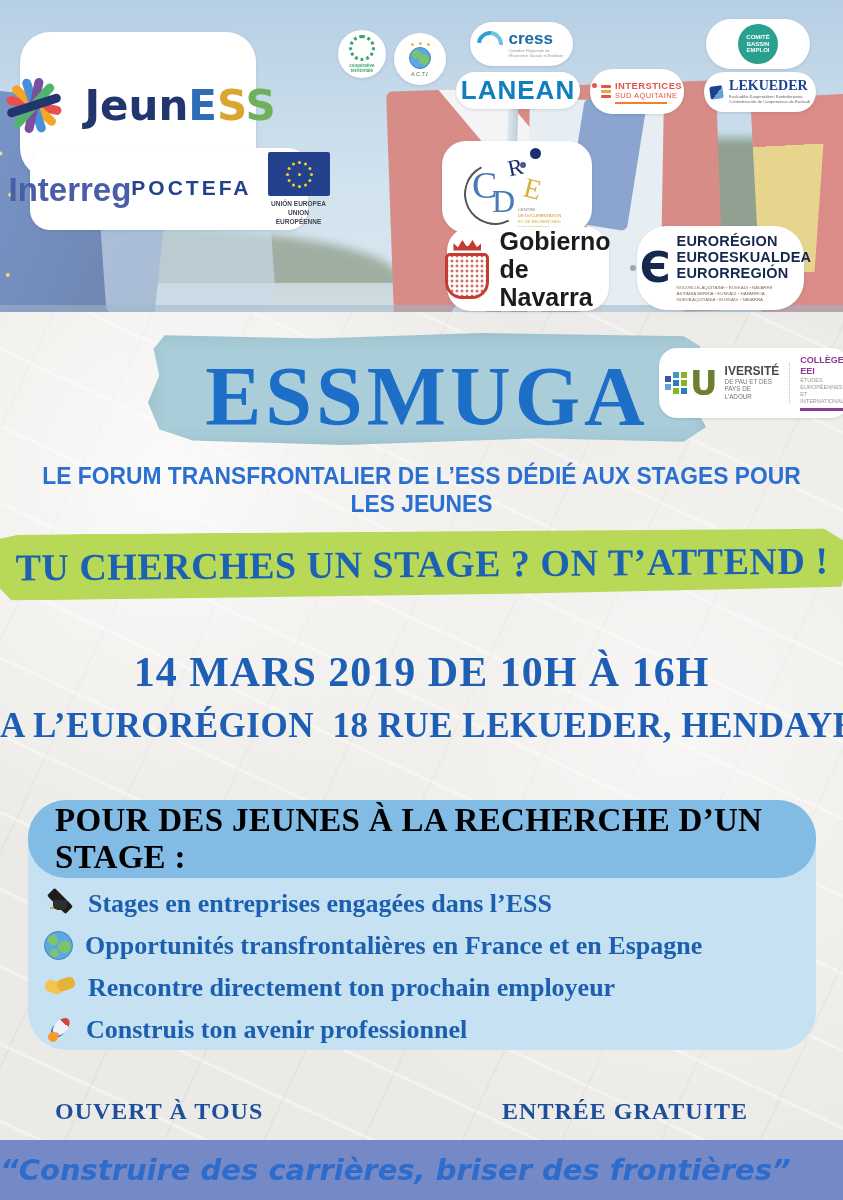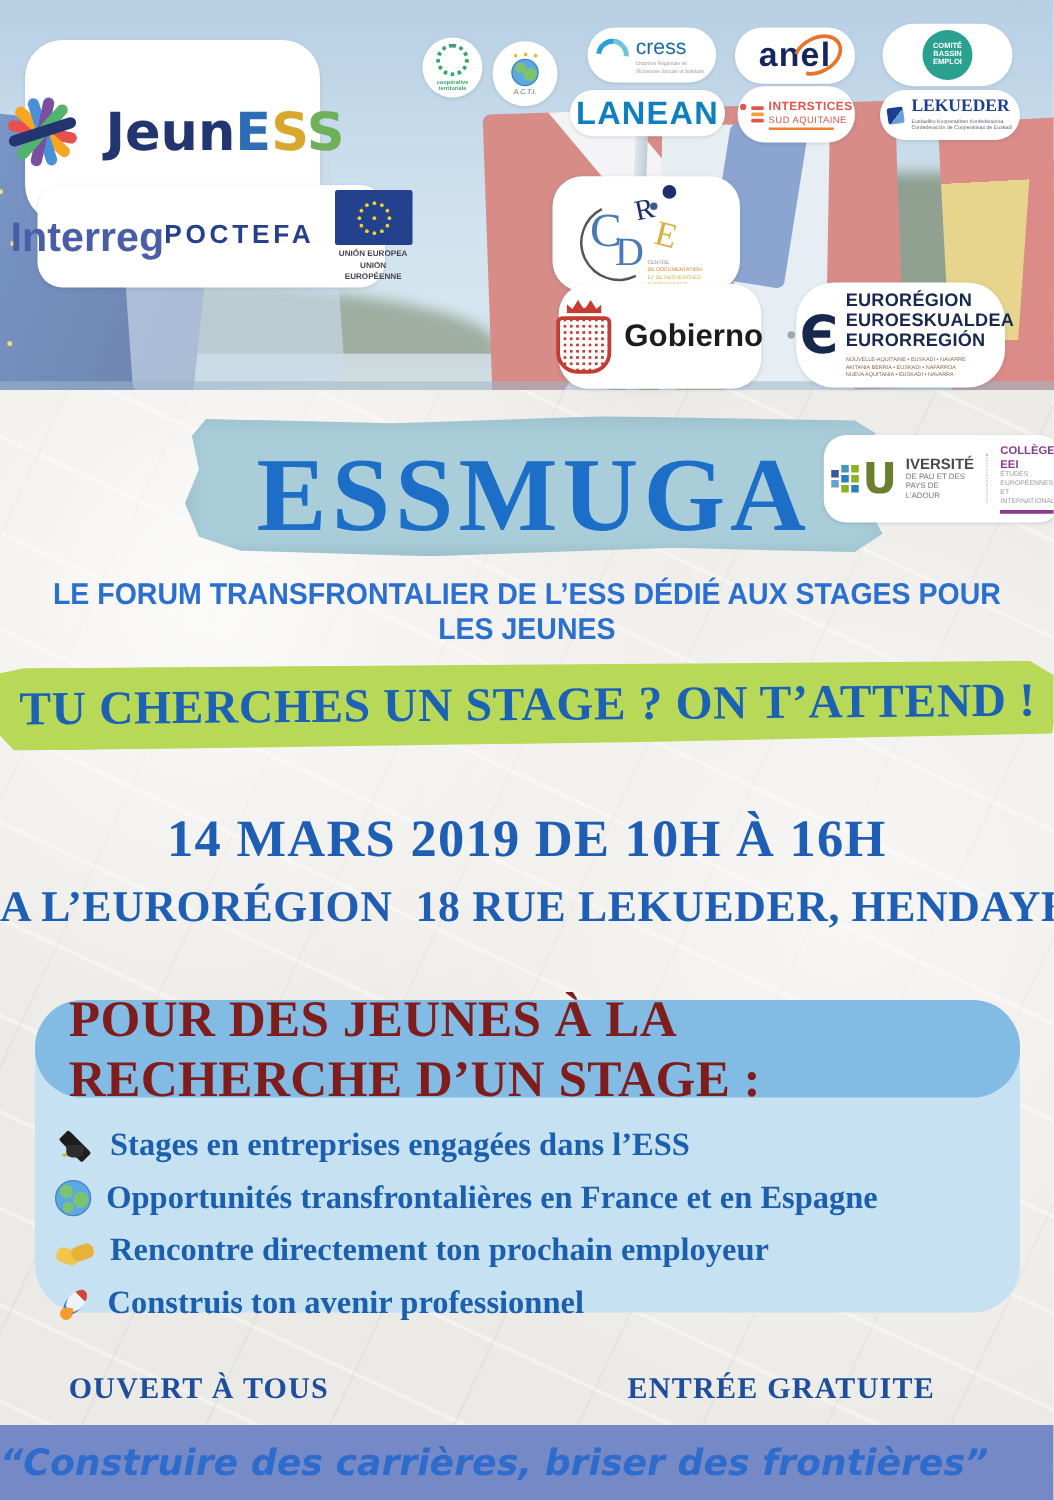--- a/index.html
+++ b/index.html
@@ -77,21 +77,21 @@
     box-shadow:-8px 1px 0 #d8c23a,8px 1px 0 #d8c23a;margin-bottom:2px}
   .mini-globe{width:20px;height:20px;border-radius:50%;border:1px solid #4683b8;
     background:radial-gradient(circle at 32% 32%,#7cc36f 0 4px,rgba(0,0,0,0) 4.5px),
       radial-gradient(circle at 70% 58%,#7cc36f 0 5px,rgba(0,0,0,0) 5.5px),#5ba8e2}
   .acti-label{font-size:5.5px;color:#4a7a4a;font-style:italic;margin-top:2px}
 
   .pill{display:flex;align-items:center;justify-content:center;gap:6px}
   .cress{left:470px;top:22px;width:103px;height:44px;border-radius:22px}
   .cress-swirl{width:18px;height:18px;border-radius:50%;border:4px solid rgba(0,0,0,0);
     border-top-color:#2a9fd8;border-right-color:#6cc4e0;transform:rotate(-40deg);flex:0 0 18px}
-  .cress-name{font-size:17px;font-weight:normal;color:#1a6aa8;line-height:1}
+  .cress-name{font-size:17px;font-weight:bold;color:#1a6aa8;line-height:1}
   .cress-tag{font-size:4px;color:#999;line-height:1.3;width:58px}
   .anel{left:588px;top:22px;width:96px;height:45px;border-radius:22px}
   .anel-wrap{position:relative}
   .anel-name{font-size:27px;font-weight:bold;color:#15265c;letter-spacing:1px}
   .anel-swoosh{position:absolute;right:-10px;top:0;width:36px;height:24px;border:3px solid #e8732a;
     border-radius:50%;border-left-color:rgba(0,0,0,0);transform:rotate(-28deg)}
   .comite{left:706px;top:19px;width:104px;height:50px;border-radius:25px;flex-direction:column}
   .comite-circle{width:40px;height:40px;border-radius:50%;background:#2aa08e;color:#fff;
     display:flex;flex-direction:column;align-items:center;justify-content:center;
     font-size:6px;font-weight:bold;line-height:1.15;text-align:center}
@@ -188,23 +188,23 @@
   .dateline{position:absolute;left:0;top:648px;width:843px;text-align:center;
     font-family:"Liberation Serif",serif;font-weight:bold;font-size:42px;color:#1e5fb5;letter-spacing:1px}
   .venueline{position:absolute;left:0;top:706px;width:843px;text-align:center;
     font-family:"Liberation Serif",serif;font-weight:bold;font-size:35px;color:#1e5fb5;letter-spacing:.5px;white-space:pre}
 
   
   .bluebox{position:absolute;left:28px;top:800px;width:788px;height:250px;border-radius:38px;
     background:#c6e1f2;z-index:4}
   .bluebox-head{height:78px;border-radius:38px;background:#82bbe4;display:flex;align-items:center;
     padding-left:27px;box-sizing:border-box}
-  .bluebox-title{font-family:"Liberation Serif",serif;font-weight:bold;font-size:41px;color:#7f1d1d;letter-spacing:.3px}
+  .bluebox-title{font-family:"Liberation Serif",serif;font-weight:bold;font-size:33px;color:#000000;letter-spacing:.3px}
   .items{padding:11px 18px 0 16px}
-  .item{display:flex;align-items:flex-end;gap:12px;height:42px}
+  .item{display:flex;align-items:flex-start;gap:12px;height:42px}
   .item-text{font-family:"Liberation Serif",serif;font-weight:bold;font-size:26px;color:#1b5fae}
   .grad-icon{position:relative;width:32px;height:26px;flex:0 0 32px}
   .grad-icon::before{content:"";position:absolute;left:3px;top:-1px;width:26px;height:26px;background:#1d1d1d;
     transform:rotate(45deg) scale(1,.42);border-radius:3px}
   .grad-icon::after{content:"";position:absolute;left:9px;top:11px;width:14px;height:10px;background:#2e2e2e;
     border-radius:0 0 5px 5px;box-shadow:-7px 3px 0 -4px #d8a43a}
   .globe-icon{width:27px;height:27px;border-radius:50%;flex:0 0 27px;border:1px solid #4683b8;
     background:radial-gradient(circle at 30% 30%,#7cc36f 0 5px,rgba(0,0,0,0) 5.5px),
       radial-gradient(circle at 72% 55%,#7cc36f 0 6px,rgba(0,0,0,0) 6.5px),
       radial-gradient(circle at 35% 78%,#7cc36f 0 4px,rgba(0,0,0,0) 4.5px),#5ba8e2}
@@ -273,26 +273,20 @@
   </div>
 
   <div class="card pill cress">
     <span class="cress-swirl"></span>
     <span>
       <span class="cress-name">cress</span>
       <div class="cress-tag">Chambre Régionale de l’Économie Sociale et Solidaire</div>
     </span>
   </div>
 
-  <div class="card pill anel">
-    <span class="anel-wrap">
-      <span class="anel-name">anel</span>
-      <span class="anel-swoosh"></span>
-    </span>
-  </div>
 
   <div class="card pill comite">
     <span class="comite-circle">
       <span>COMITÉ</span>
       <span>BASSIN</span>
       <span>EMPLOI</span>
     </span>
   </div>
 
   <div class="card pill lanean">
@@ -351,20 +345,21 @@
     </div>
   </div>
 
   <div class="card navarra">
     <span class="nav-shield">
       <span class="nav-crown"></span>
         <span class="nav-body"></span>
     </span>
     <span class="nav-text">
       <span>Gobierno</span><br>
+      <span>de Navarra</span>
     </span>
   </div>
 
   <div class="card euroregion">
     <span class="eur-icon">
       <span class="eur-dot"></span>
       <span class="eur-e">Є</span>
     </span>
     <span class="eur-text">
       <span class="eur-line">EURORÉGION</span>

